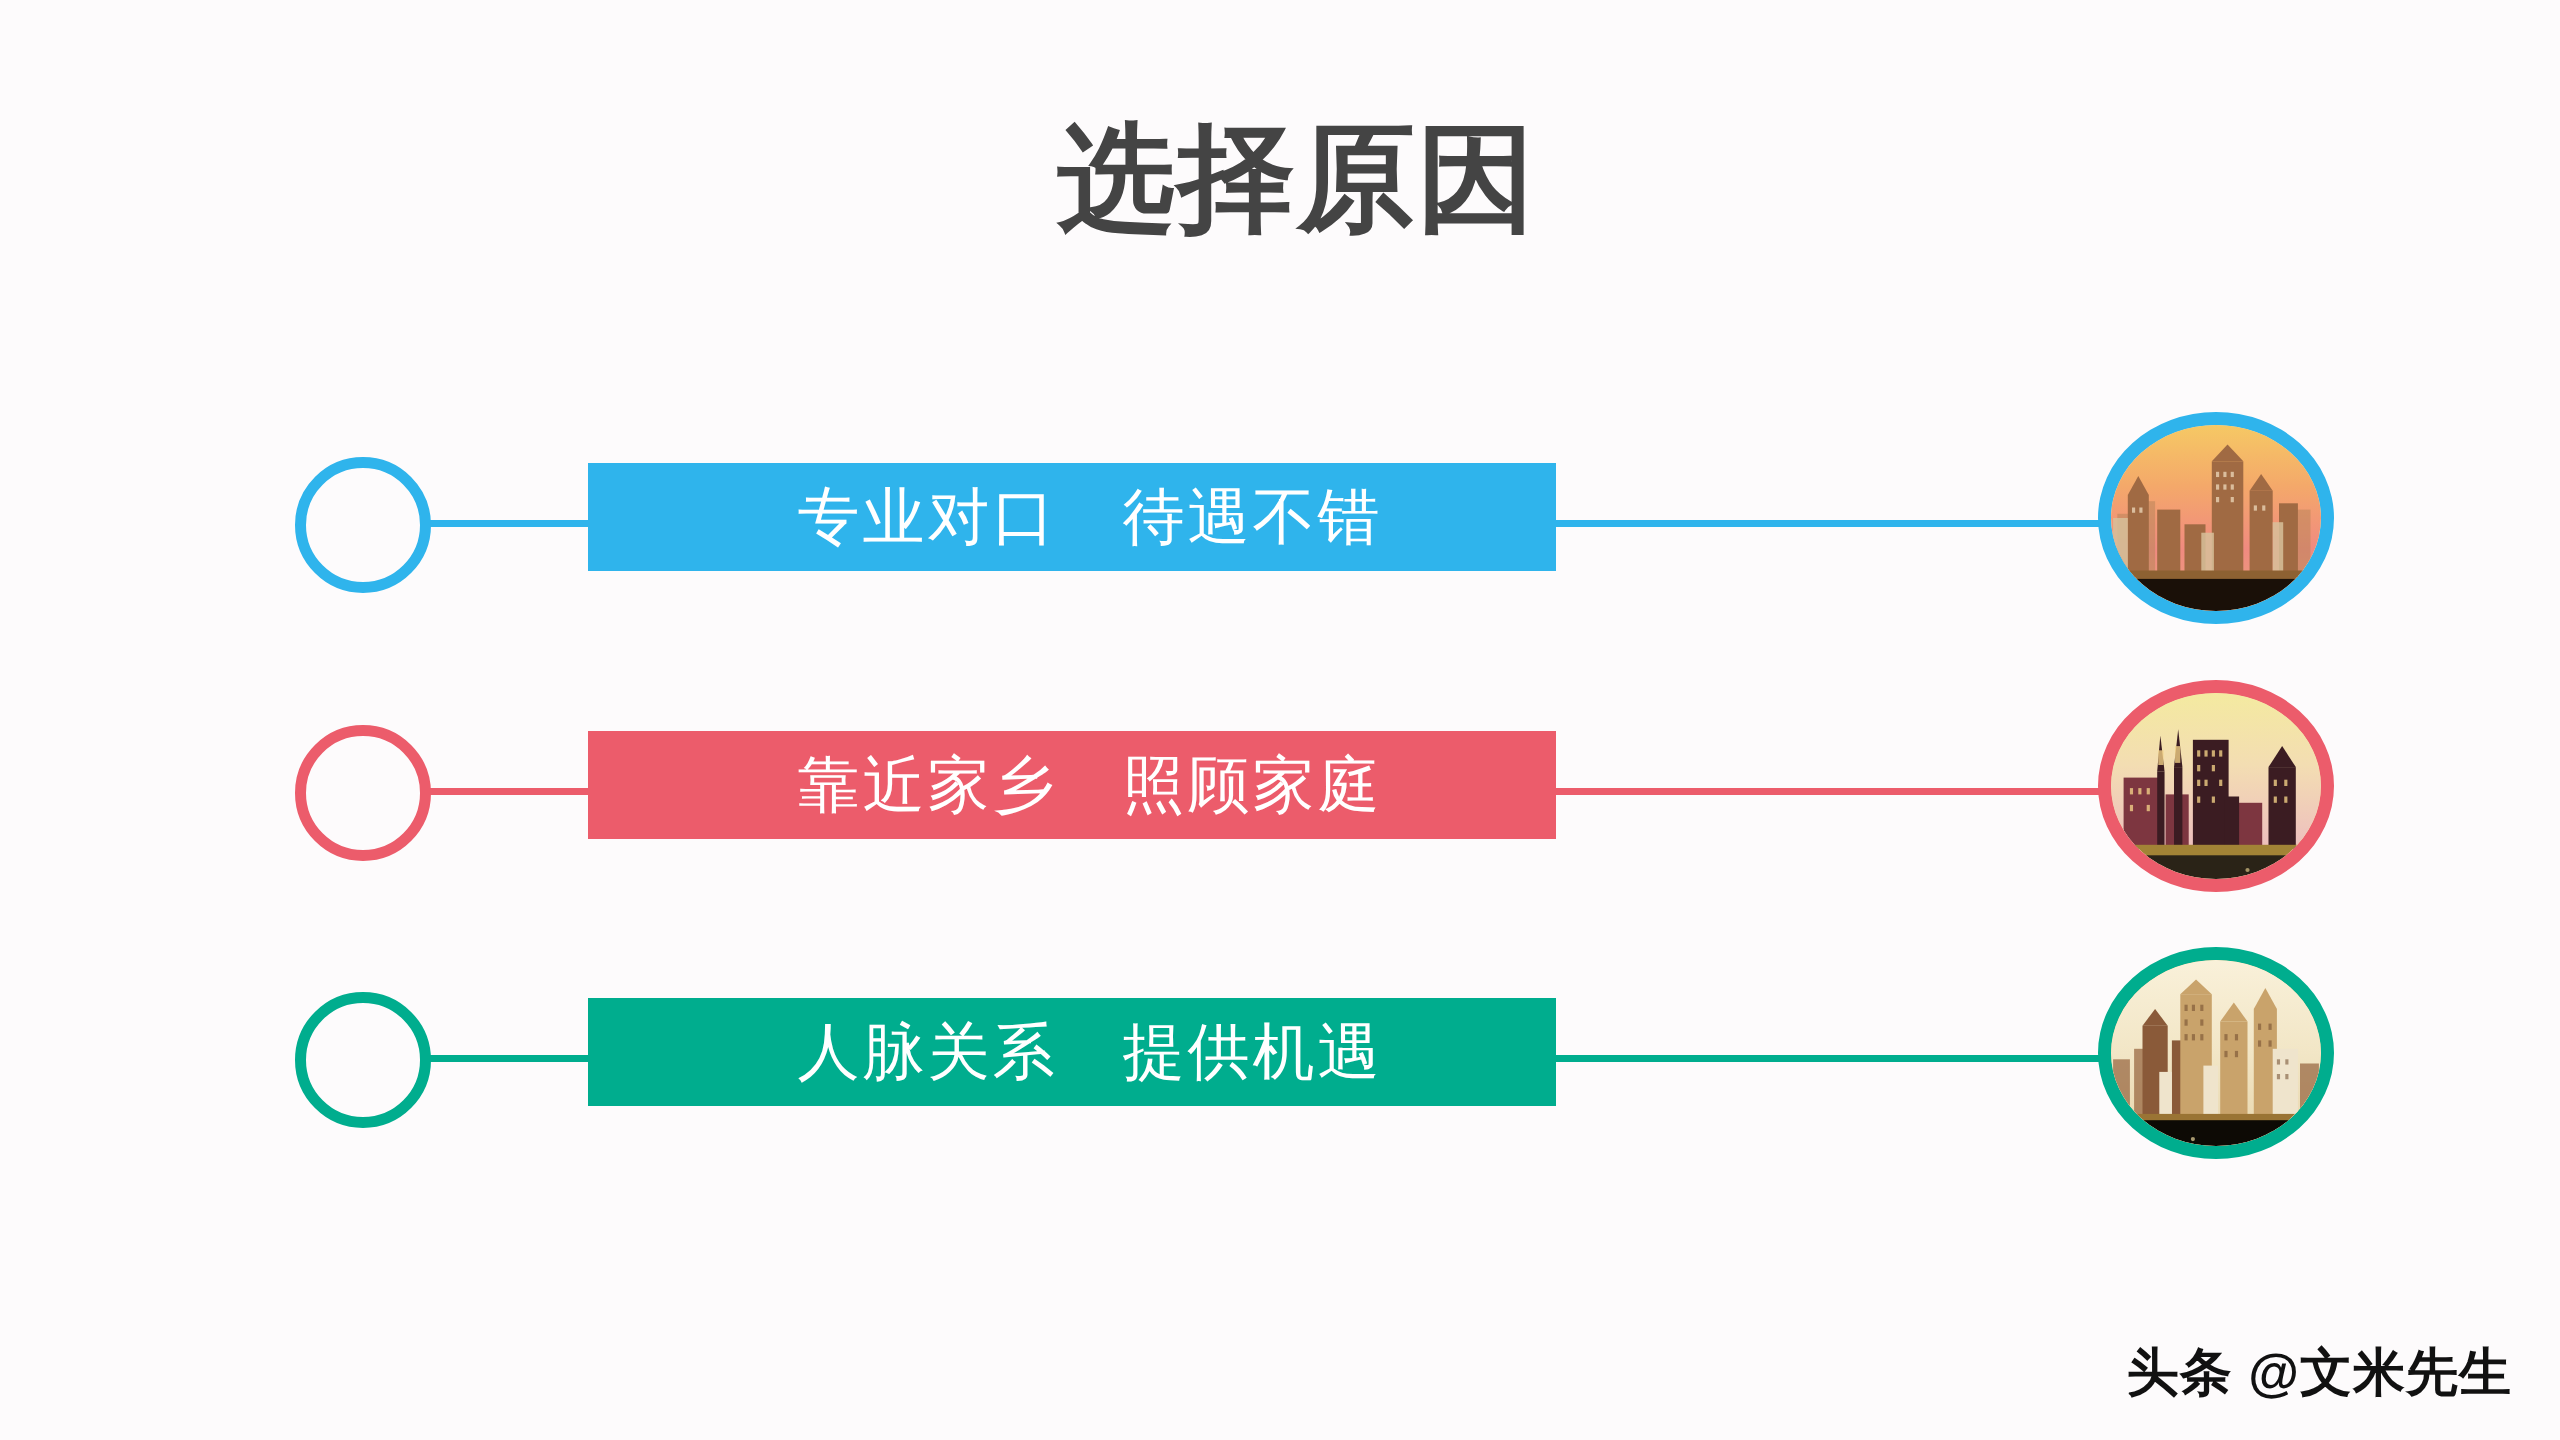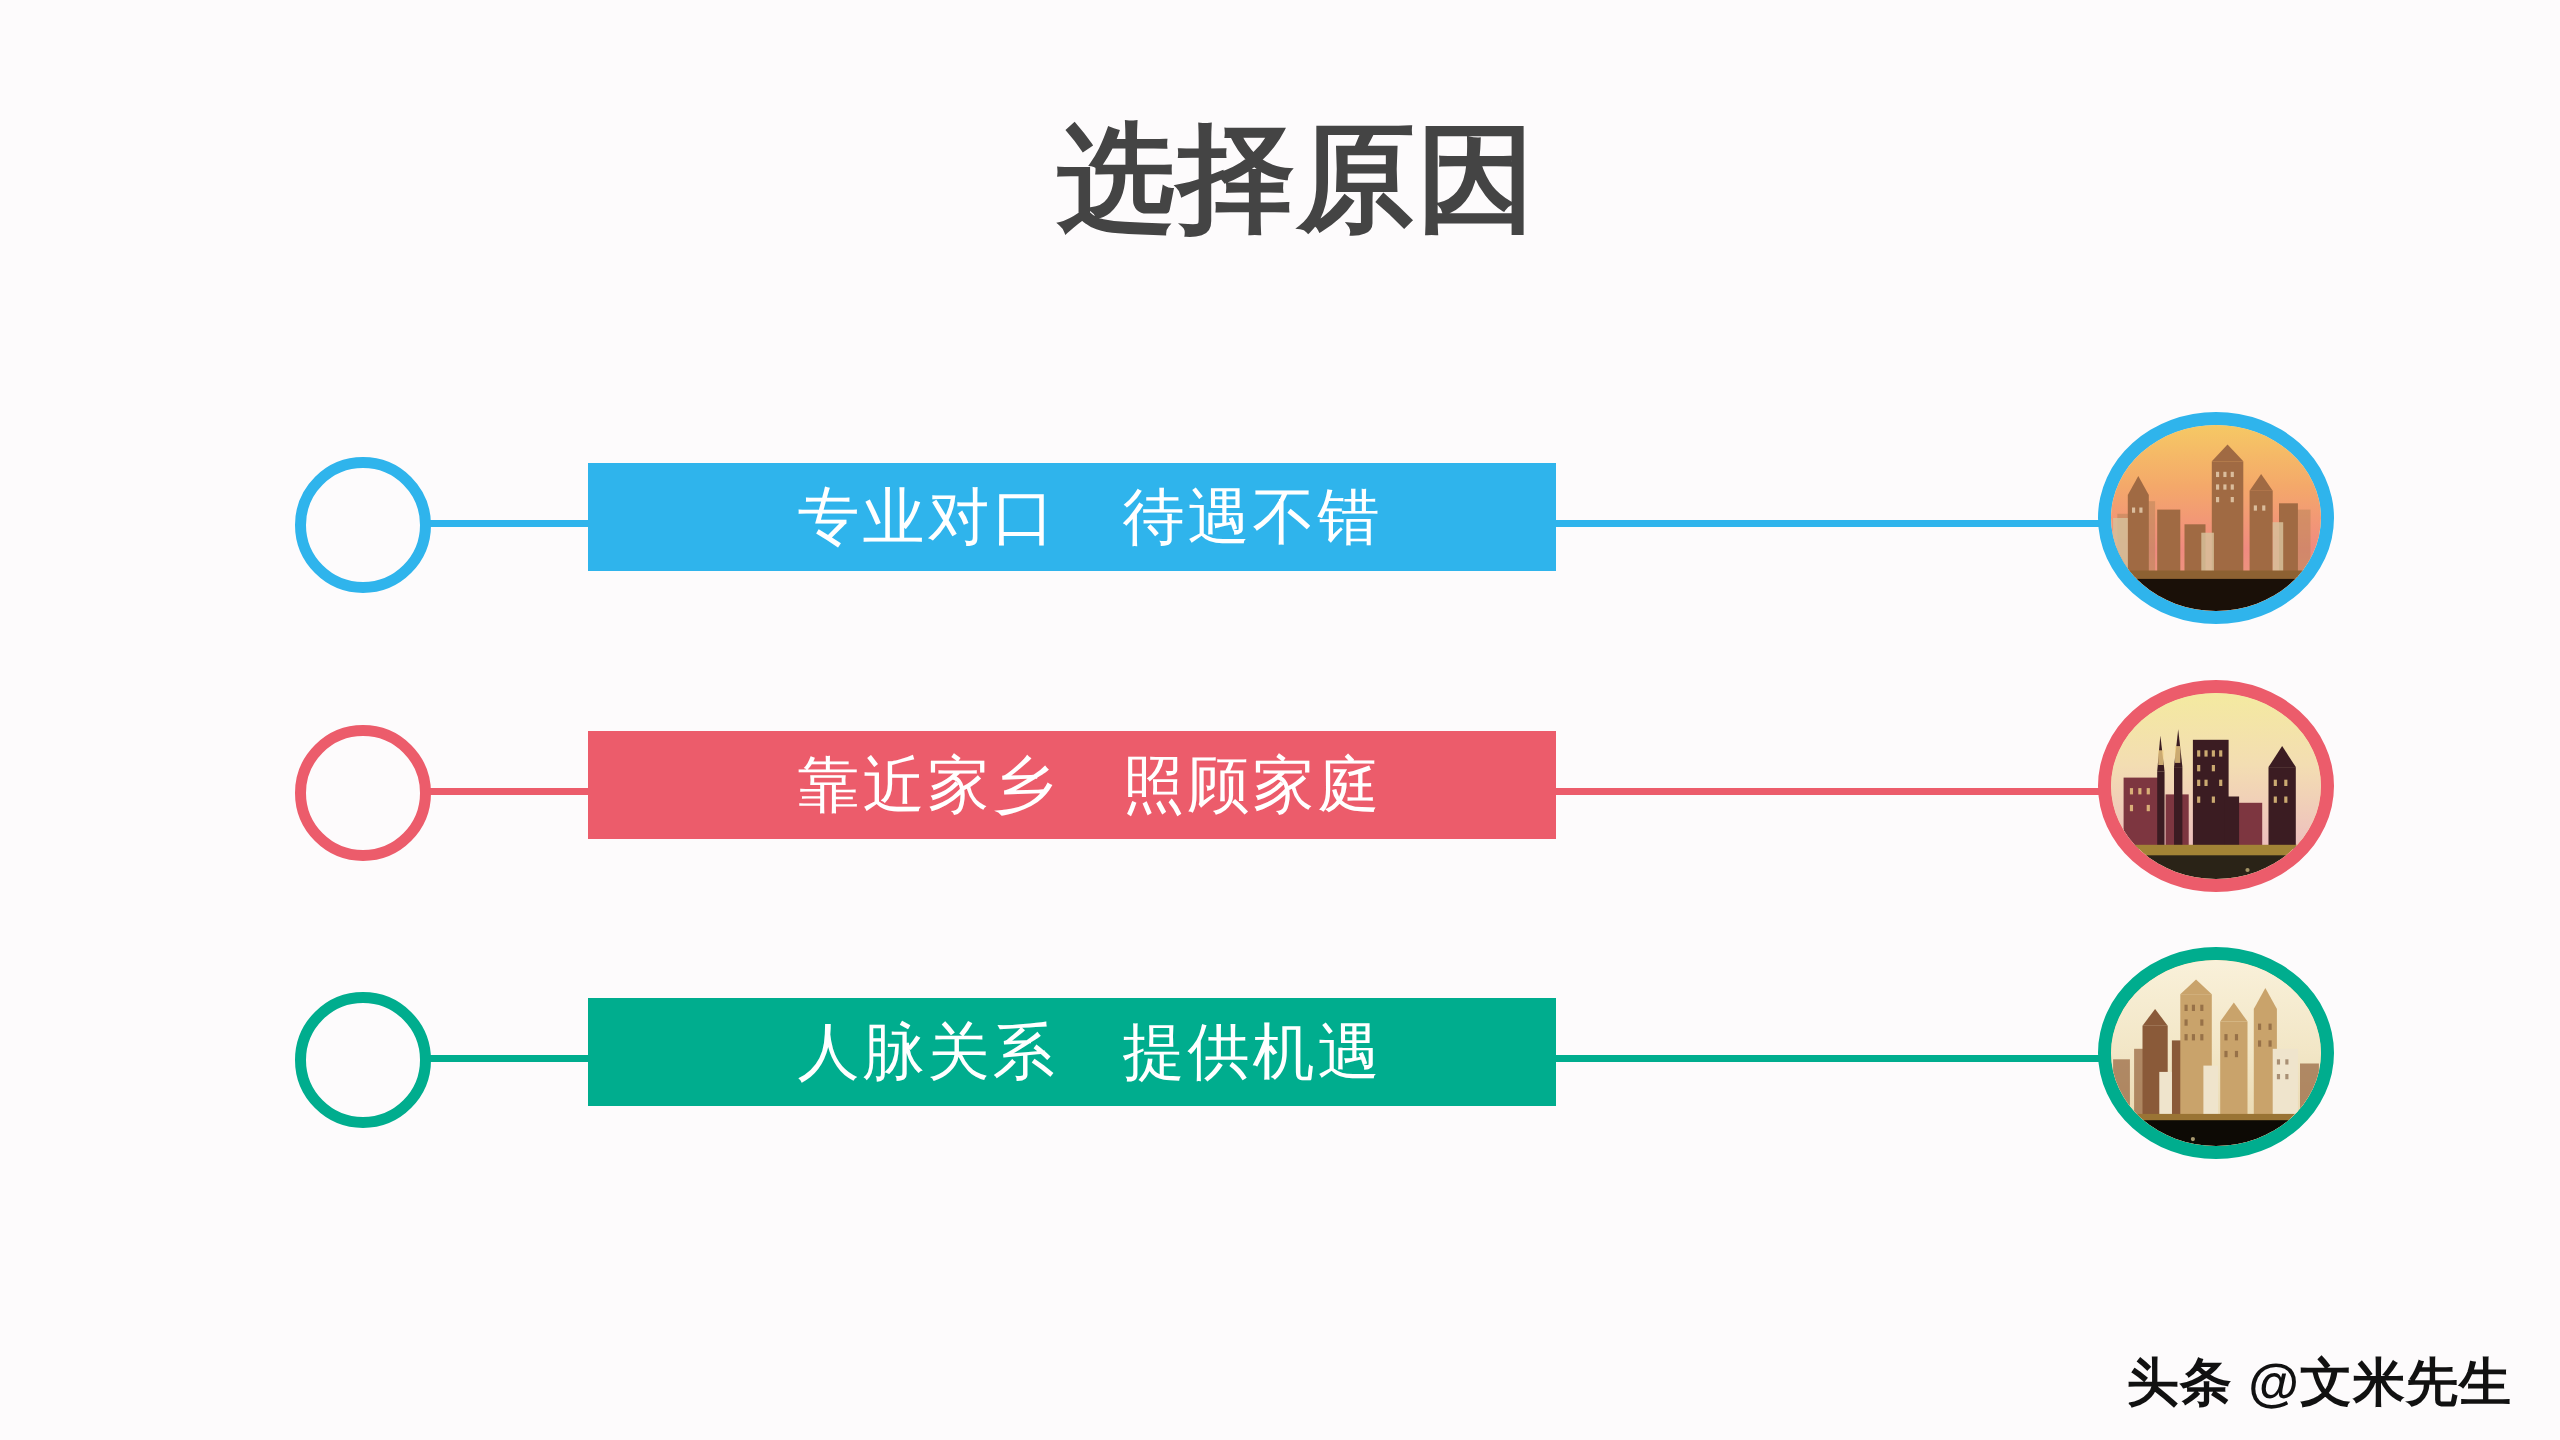--- a/index.html
+++ b/index.html
@@ -146,21 +146,21 @@
   .c-green .left-ring,
   .c-green .photo-circle { border-color: #00ad8e; }
   .c-green .connector-left,
   .c-green .connector-right,
   .c-green .bar { background: #00ad8e; }
 
   
   .watermark {
     position: absolute;
     right: 48px;
-    bottom: 32px;
+    bottom: 42px;
     font-size: 52px;
     line-height: 1;
     font-weight: bold;
     color: #111111;
     letter-spacing: 1px;
     white-space: pre;
   }
 </style>
 </head>
 <body>

